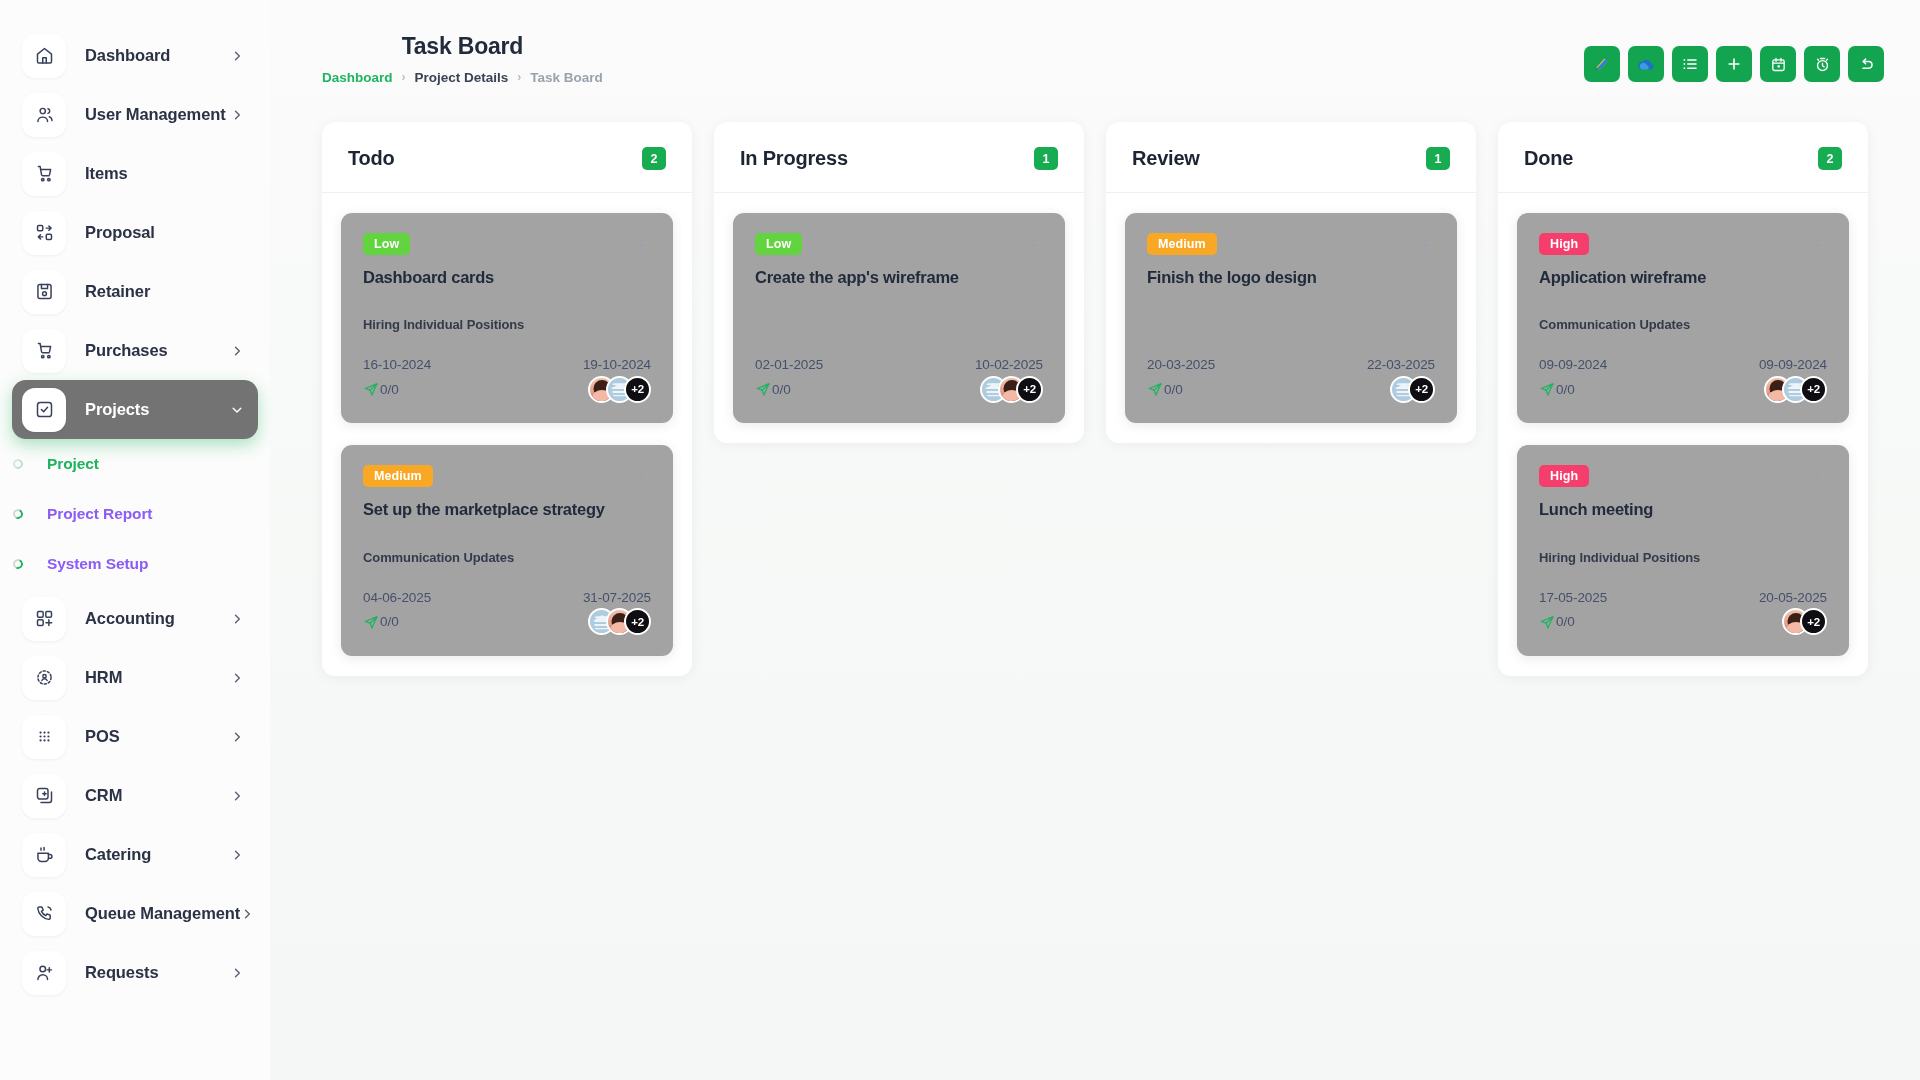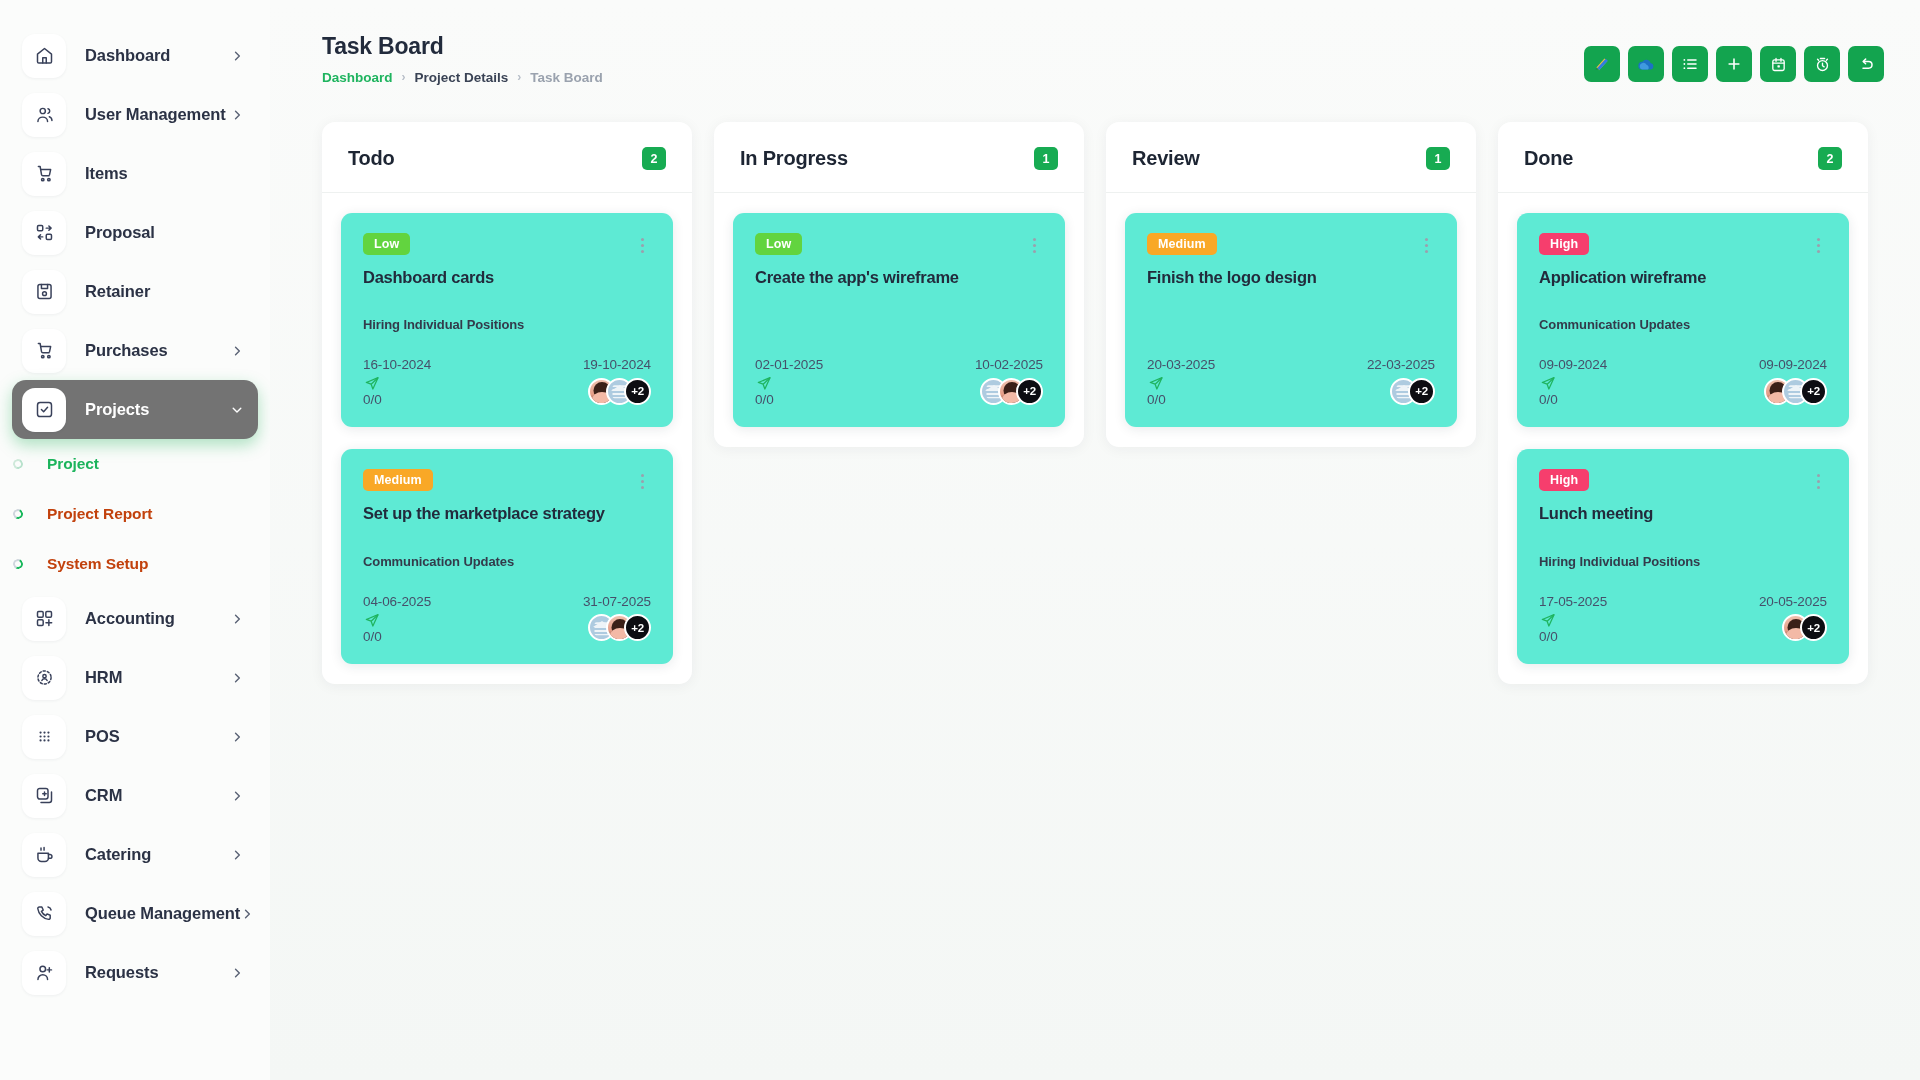--- a/index.html
+++ b/index.html
@@ -78,21 +78,21 @@
     border-radius: 50%;
     margin-right: 24px;
     border: 2.5px solid #cfd6dd;
     border-bottom-color: #19b85c;
     border-right-color: #19b85c;
     transform: rotate(-20deg);
   }
   .subnav-label {
     font-size: 15.5px;
     font-weight: 600;
-    color: #c2410c;
+    color: #8b5cf6;
     letter-spacing: -0.1px;
   }
   .subnav-item.active .subnav-label { color: #1cb45c; }
   .subnav-item.active .sub-bullet {
     border-color: #cfe9da;
     border-bottom-color: #b9e2cd;
     border-right-color: #b9e2cd;
   }
 
   
@@ -102,20 +102,21 @@
     position: relative;
     background: linear-gradient(180deg,#fafbfa 0%, #f4f7f5 100%);
     overflow: hidden;
   }
   .topbar {
     display: flex;
     align-items: flex-start;
     justify-content: space-between;
     padding: 32px 36px 0 52px;
     height: 110px;
+    text-align: center;
   }
   .page-title {
     font-size: 23px;
     font-weight: 700;
     color: #222b3c;
     letter-spacing: -0.2px;
     line-height: 1.25;
   }
   .breadcrumb {
     margin-top: 9px;
@@ -176,21 +177,21 @@
     background: #17ab52;
     color: #fff;
     font-size: 12.5px;
     font-weight: 600;
     display: flex; align-items: center; justify-content: center;
     padding: 0 6px;
   }
   .col-body { padding: 20px 19px 0 19px; }
 
   .card {
-    background: #5eead4;
+    background: #a3a3a3;
     border-radius: 11px;
     box-shadow: 0 2px 12px rgba(31,45,61,0.10);
     padding: 20px 22px 20px 22px;
     margin-bottom: 22px;
     position: relative;
     cursor: pointer;
   }
   .card:last-child { margin-bottom: 0; }
   .card-top {
     display: flex;
@@ -250,21 +251,20 @@
   .foot-bottom {
     margin-top: 3px;
     display: flex; align-items: center; justify-content: space-between;
     min-height: 28px;
   }
   .progress {
     display: flex; align-items: center; gap: 1px;
     font-size: 13.5px;
     color: #46506a;
     font-weight: 500;
-    flex-direction: column;
   }
   .send-icon { width: 16px; height: 16px; display:block; }
 
   .avatars { display: flex; align-items: center; }
   .av {
     width: 27px; height: 27px;
     border-radius: 50%;
     border: 2px solid #ffffff;
     margin-left: -9px;
     overflow: hidden;

